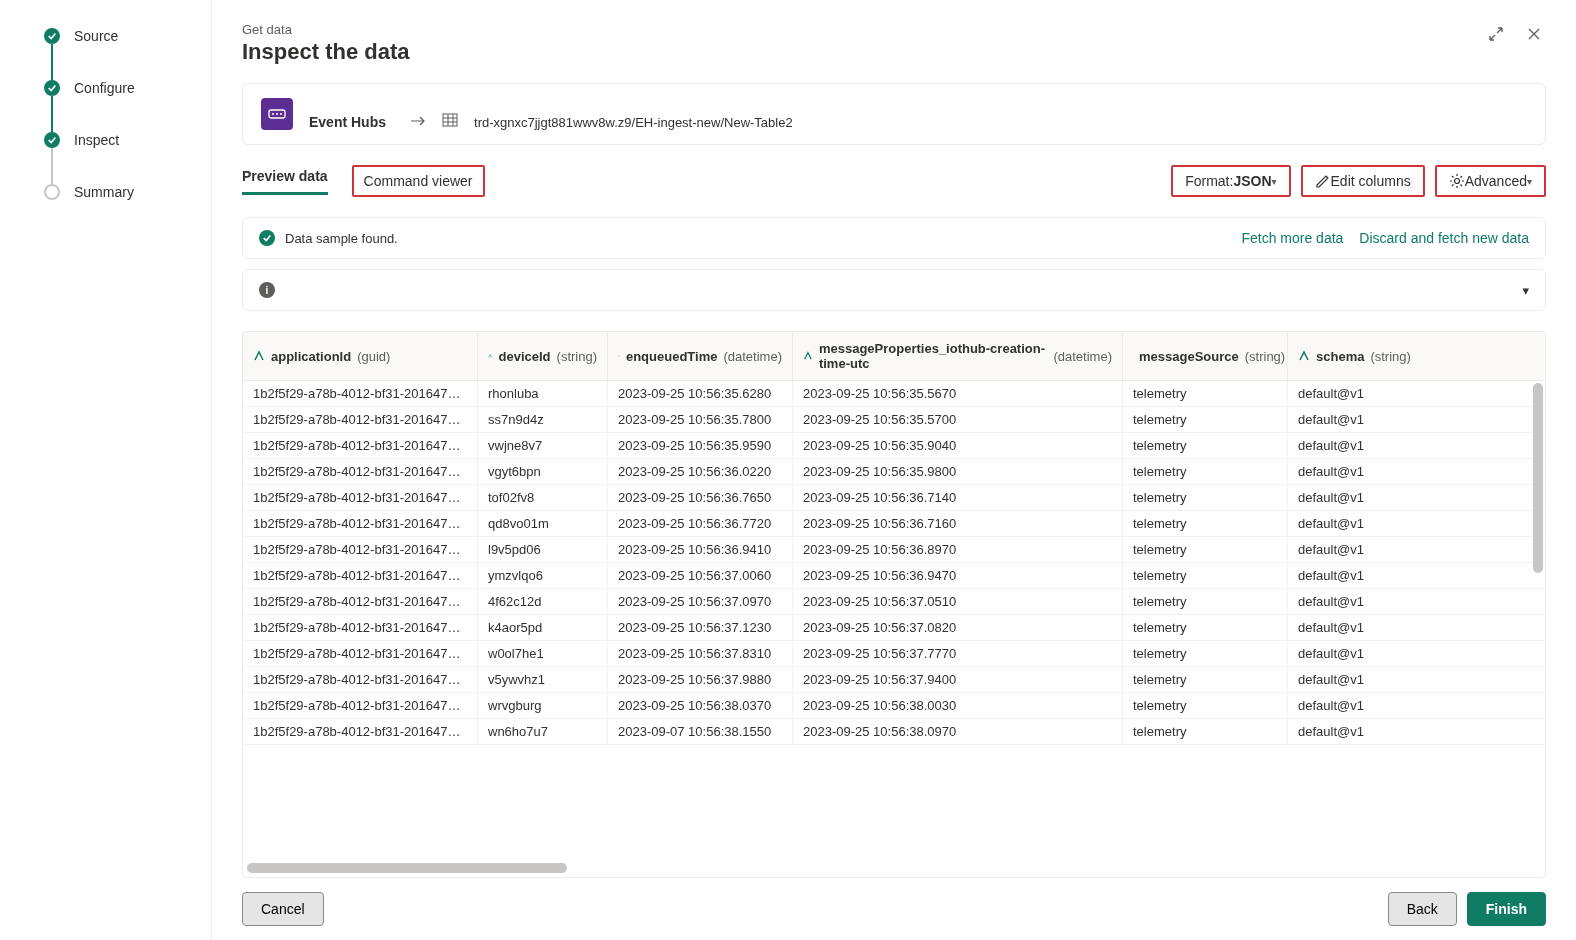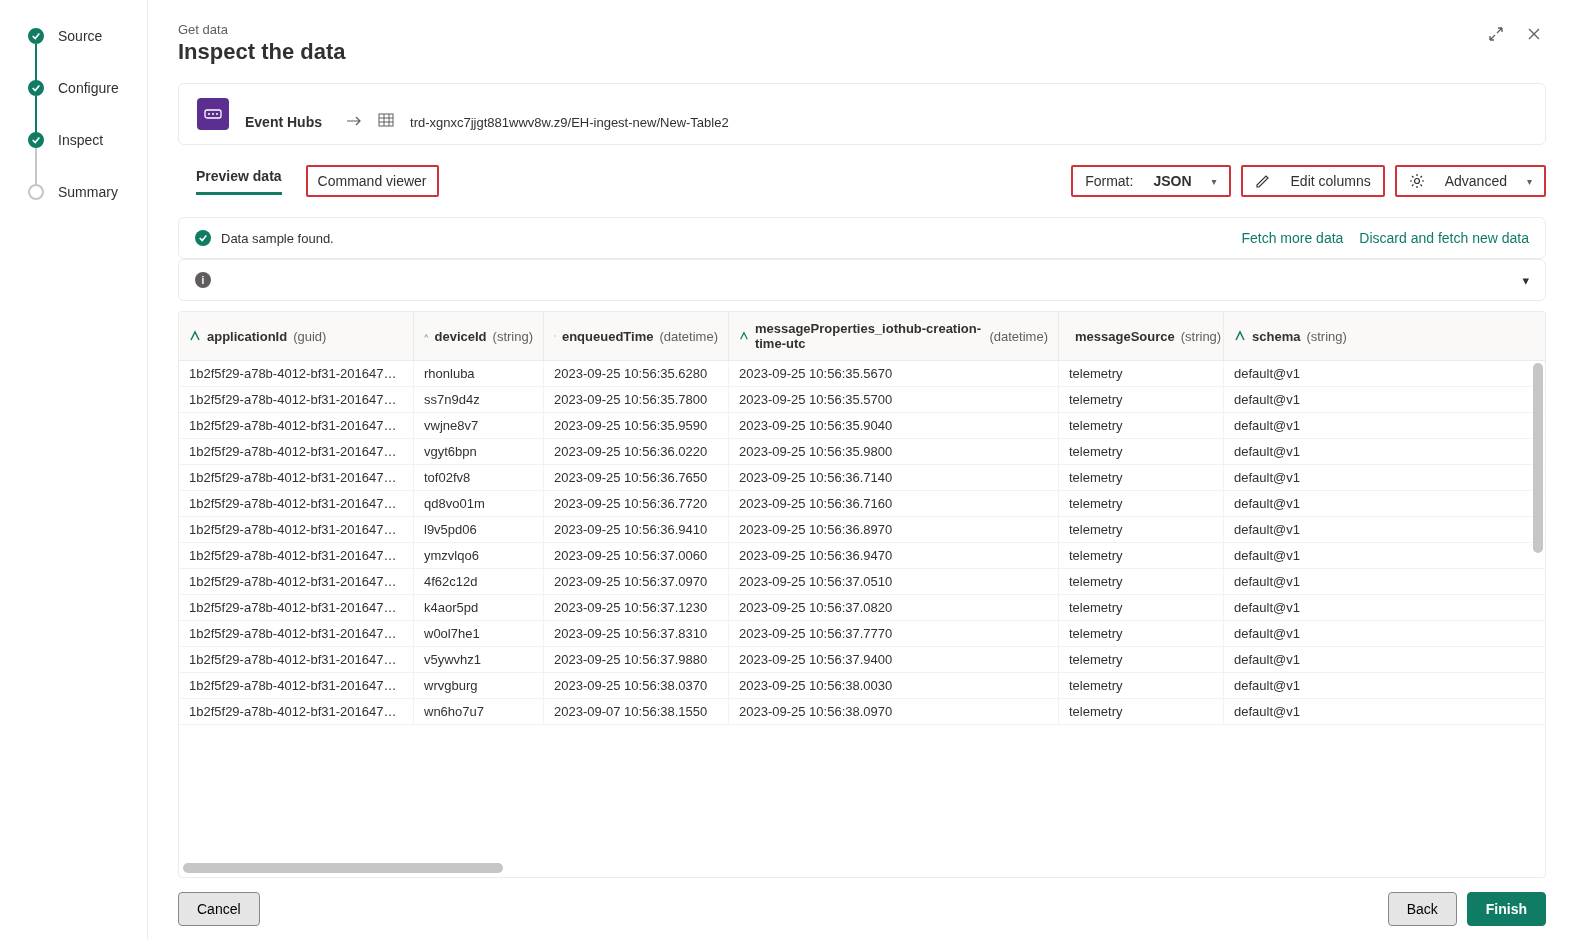--- a/index.html
+++ b/index.html
@@ -1,19 +1,19 @@
 <!DOCTYPE html>
 <html><head>
 <meta charset="utf-8">
 <style>
   * { box-sizing: border-box; margin: 0; padding: 0; }
   body { font-family: "Segoe UI", -apple-system, sans-serif; font-size: 13px; color: #323130; background: #fff; }
   .app { display: flex; width: 1576px; height: 940px; }
   
-  .stepper { width: 148px; border-right: 1px solid #edebe9; padding-top: 28px; padding-left: 28px; }
+  .stepper { width: 212px; border-right: 1px solid #edebe9; padding-top: 28px; padding-left: 44px; }
   .step { display: flex; align-items: center; gap: 14px; margin-bottom: 36px; position: relative; }
   .step-icon { width: 16px; height: 16px; border-radius: 50%; background: #107c64; border: 2px solid #107c64; display: flex; align-items: center; justify-content: center; z-index: 1; }
   .step-icon svg { width: 10px; height: 10px; }
   .step.pending .step-icon { background: #fff; border: 2px solid #c8c6c4; }
   .step-label { font-size: 14px; color: #323130; }
   .step-line { position: absolute; left: 7px; top: 16px; width: 2px; height: 40px; background: #107c64; }
   .step-line.pending { background: #c8c6c4; }
   
   .main { flex: 1; padding: 22px 30px 14px 30px; display: flex; flex-direction: column; overflow: hidden; }
   .head-row { display: flex; justify-content: space-between; align-items: flex-start; }
@@ -23,31 +23,31 @@
   .head-btn { width: 24px; height: 24px; display:flex;align-items:center;justify-content:center;cursor:pointer;color:#605e5c;}
   
   .source-bar { border: 1px solid #edebe9; border-radius: 6px; padding: 14px 18px; display: flex; align-items: flex-end; gap: 16px; margin-bottom: 20px; }
   .source-icon { width: 32px; height: 32px; background: #5c2e91; border-radius: 4px; display: flex; align-items:center;justify-content:center;color:#fff; }
   .source-title { font-size: 14px; font-weight: 600; margin-right: 8px; }
   .arrow { color: #605e5c; }
   .table-icon { color: #605e5c; }
   .path-text { font-size: 13px; color: #323130; }
   
   .tabs-row { display: flex; justify-content: space-between; align-items: center; margin-bottom: 20px; }
-  .tabs { display: flex; gap: 24px; align-items: center; margin-left: 18px; }
+  .tabs { display: flex; gap: 24px; align-items: center; }
   .tab { font-size: 14px; color: #323130; padding-bottom: 8px; cursor: pointer; }
   .tab.active { font-weight: 600; border-bottom: 3px solid #107c64; }
   .tab.highlight { border: 2px solid #d13438; border-radius: 2px; padding: 6px 10px; }
   .toolbar { display: flex; gap: 10px; }
-  .tb-btn { border: 2px solid #d13438; border-radius: 2px; padding: 6px 12px; display: flex; align-items: center; gap: 20px; font-size: 14px; cursor: pointer; background: #fff; }
+  .tb-btn { border: 2px solid #d13438; border-radius: 2px; padding: 6px 12px; display: flex; align-items: center; gap: 0; font-size: 14px; cursor: pointer; background: #fff; }
   .tb-btn .label-strong { font-weight: 600; }
   .tb-btn .chev { font-size: 10px; color: #605e5c; }
   .tb-btn svg { width:16px; height:16px; }
   
-  .info-bar { border: 1px solid #edebe9; border-radius: 6px; padding: 12px 16px; display: flex; align-items: center; gap: 10px; }
+  .info-bar { border: 1px solid #edebe9; border-radius: 6px; padding: 12px 16px; display: flex; align-items: center; gap: 10px; margin-bottom: 10px; }
   .info-bar .check-ic { width:16px;height:16px;border-radius:50%;background:#107c64;display:flex;align-items:center;justify-content:center;}
   .info-bar .info-ic { width:16px;height:16px;border-radius:50%;background:#605e5c;color:#fff;display:flex;align-items:center;justify-content:center;font-size:10px;font-weight:bold;}
   .info-bar .links { margin-left: auto; display: flex; gap: 16px; }
   .info-bar .links a { color: #0f7a6a; text-decoration: none; cursor: pointer; font-size: 14px;}
   .info-bar .det-chev { margin-left: auto; cursor:pointer; }
   
   .tbl-wrap { border: 1px solid #edebe9; border-radius: 4px; flex: 1; overflow: hidden; display:flex; flex-direction:column; margin-top:10px;}
   .tbl-head { display: flex; background: #faf9f8; border-bottom: 1px solid #edebe9; }
   .th { padding: 9px 10px; font-size: 13px; font-weight: 400; color: #323130; border-right: 1px solid #edebe9; display:flex; align-items:center; gap:6px;}
   .th:last-child, .td:last-child { border-right:none; }

